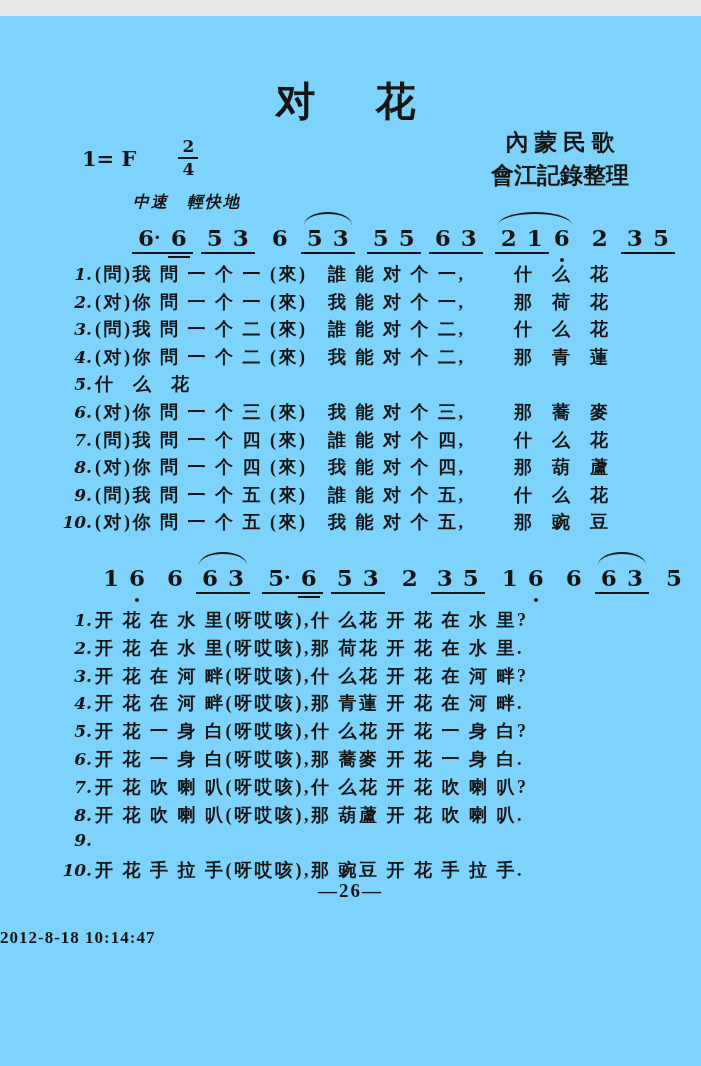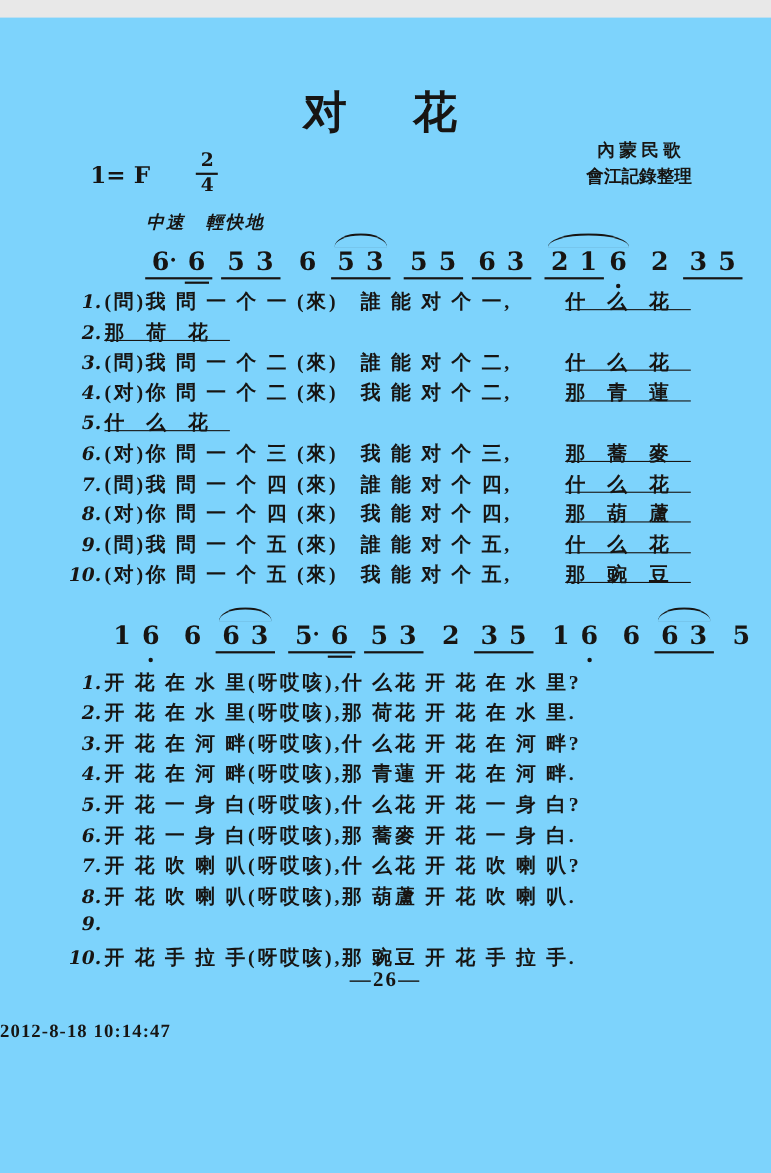--- a/index.html
+++ b/index.html
@@ -16,21 +16,21 @@
   .keysig{
     position:absolute;top:122px;left:82px;display:flex;align-items:center;
     font-family:"DejaVu Serif",serif;font-weight:bold;font-size:21px;gap:32px;
   }
   .frac{display:inline-flex;flex-direction:column;align-items:center;
     margin-left:10px;font-size:17px;line-height:1;}
   .frac .fnum{border-bottom:2px solid #171513;padding:0 4px 2px;}
   .frac .fden{padding-top:2px;}
   .credits{
     position:absolute;top:110px;right:72px;text-align:center;
-    font-size:16px;font-weight:bold;line-height:1.45;
+    font-size:23px;font-weight:bold;line-height:1.45;
   }
   .tempo{position:absolute;top:176px;left:133px;font-size:16px;font-weight:bold;letter-spacing:2px;font-style:italic;}
   
   .music-line{
     position:absolute;display:flex;align-items:flex-end;justify-content:space-between;
     font-family:"DejaVu Serif",serif;font-weight:bold;font-size:23px;color:#171513;
     height:42px;
   }
   #music-line-1{top:196px;left:128px;width:520px;}
   #music-line-2{top:536px;left:94px;width:568px;}
@@ -50,21 +50,21 @@
   .bar{width:2.5px;height:34px;background:#171513;margin:0 2px;transform:translateY(5px);}
   
   .verse{position:absolute;left:60px;width:586px;}
   #verse-1{top:246px;}
   #verse-2{top:592px;}
   .vrow{display:flex;align-items:baseline;height:27.6px;font-size:18px;white-space:nowrap;}
   #verse-2 .vrow{height:27.8px;}
   .vnum{width:32px;flex:none;text-align:right;padding-right:3px;
     font-family:"DejaVu Serif",serif;font-style:italic;font-weight:bold;font-size:17px;}
   .vbody{flex:1;letter-spacing:2.5px;font-weight:bold;}
-  .vtail{flex:none;width:132px;letter-spacing:20px;font-weight:bold;text-decoration:underline;}
+  .vtail{flex:none;width:132px;letter-spacing:20px;font-weight:bold;}
   
   .pagenum{position:absolute;top:864px;left:0;width:100%;text-align:center;
     font-size:19px;font-weight:bold;letter-spacing:2px;}
   .timestamp{position:absolute;top:912px;left:0;width:100%;
     font-family:Liberation Serif, serif;font-size:17px;font-weight:bold;letter-spacing:1px;}
 </style>
 </head>
 <body>
 
 <div class="page">
@@ -146,20 +146,21 @@
     </div>
 
   <div class="verse" id="verse-1">
       <div class="vrow">
         <span class="vnum">1.</span>
         <span class="vbody">(問)我 問 一 个 一 (來)　誰 能 对 个 一,</span>
         <span class="vtail">什么花</span>
       </div>
       <div class="vrow">
         <span class="vnum">2.</span>
+        <span class="vbody">(对)你 問 一 个 一 (來)　我 能 对 个 一,</span>
         <span class="vtail">那荷花</span>
       </div>
       <div class="vrow">
         <span class="vnum">3.</span>
         <span class="vbody">(問)我 問 一 个 二 (來)　誰 能 对 个 二,</span>
         <span class="vtail">什么花</span>
       </div>
       <div class="vrow">
         <span class="vnum">4.</span>
         <span class="vbody">(对)你 問 一 个 二 (來)　我 能 对 个 二,</span>

